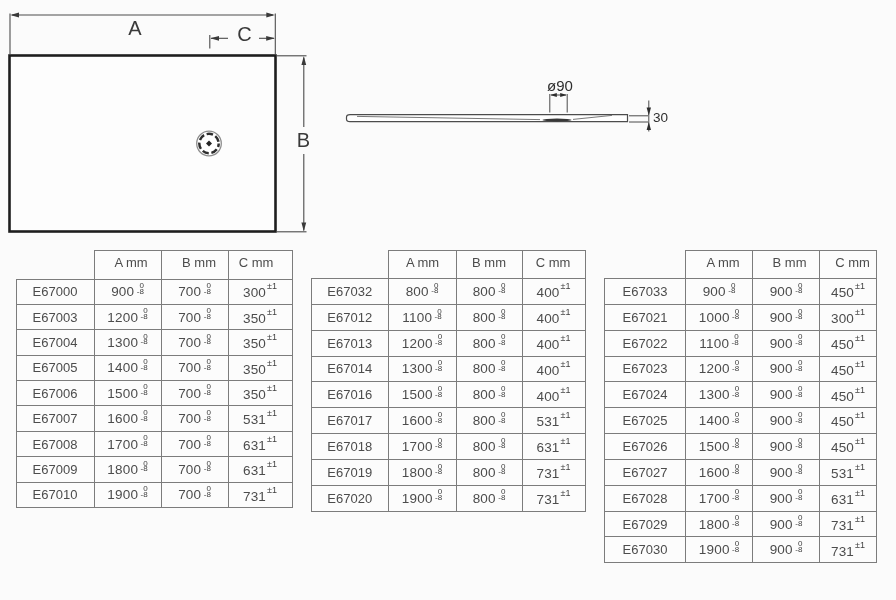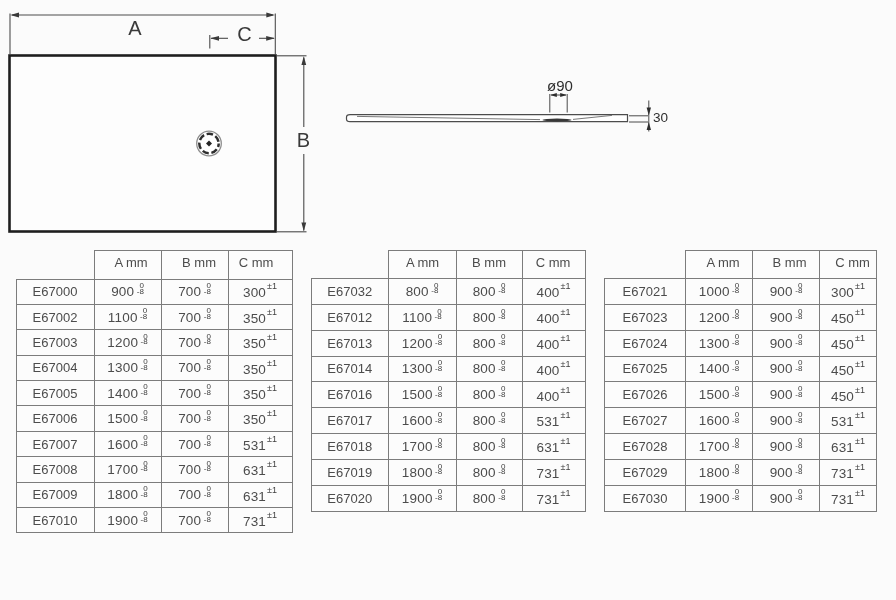--- a/index.html
+++ b/index.html
@@ -125,32 +125,20 @@
             <span>0</span>
             <span>-8</span>
           </span></td>
         <td>700<span class="tg">
             <span>0</span>
             <span>-8</span>
           </span></td>
         <td>300<span class="pm">±1</span></td>
       </tr>
   <tr class="d">
-        <td>E67002</td>
-        <td>1100<span class="tg">
-            <span>0</span>
-            <span>-8</span>
-          </span></td>
-        <td>700<span class="tg">
-            <span>0</span>
-            <span>-8</span>
-          </span></td>
-        <td>350<span class="pm">±1</span></td>
-      </tr>
-  <tr class="d">
         <td>E67003</td>
         <td>1200<span class="tg">
             <span>0</span>
             <span>-8</span>
           </span></td>
         <td>700<span class="tg">
             <span>0</span>
             <span>-8</span>
           </span></td>
         <td>350<span class="pm">±1</span></td>
@@ -375,32 +363,56 @@
       <col style="width:57px">
     </colgroup>
   <tbody>
       <tr class="h">
         <td class="e"></td>
         <td><span style="position:relative;left:4px">A mm</span></td>
         <td><span style="position:relative;left:3.5px">B mm</span></td>
         <td><span style="position:relative;left:4.5px">C mm</span></td>
       </tr>
   <tr class="d">
+        <td>E67033</td>
+        <td>900<span class="tg">
+            <span>0</span>
+            <span>-8</span>
+          </span></td>
+        <td>900<span class="tg">
+            <span>0</span>
+            <span>-8</span>
+          </span></td>
+        <td>450<span class="pm">±1</span></td>
+      </tr>
+  <tr class="d">
         <td>E67021</td>
         <td>1000<span class="tg">
             <span>0</span>
             <span>-8</span>
           </span></td>
         <td>900<span class="tg">
             <span>0</span>
             <span>-8</span>
           </span></td>
         <td>300<span class="pm">±1</span></td>
       </tr>
   <tr class="d">
+        <td>E67022</td>
+        <td>1100<span class="tg">
+            <span>0</span>
+            <span>-8</span>
+          </span></td>
+        <td>900<span class="tg">
+            <span>0</span>
+            <span>-8</span>
+          </span></td>
+        <td>450<span class="pm">±1</span></td>
+      </tr>
+  <tr class="d">
         <td>E67023</td>
         <td>1200<span class="tg">
             <span>0</span>
             <span>-8</span>
           </span></td>
         <td>900<span class="tg">
             <span>0</span>
             <span>-8</span>
           </span></td>
         <td>450<span class="pm">±1</span></td>

